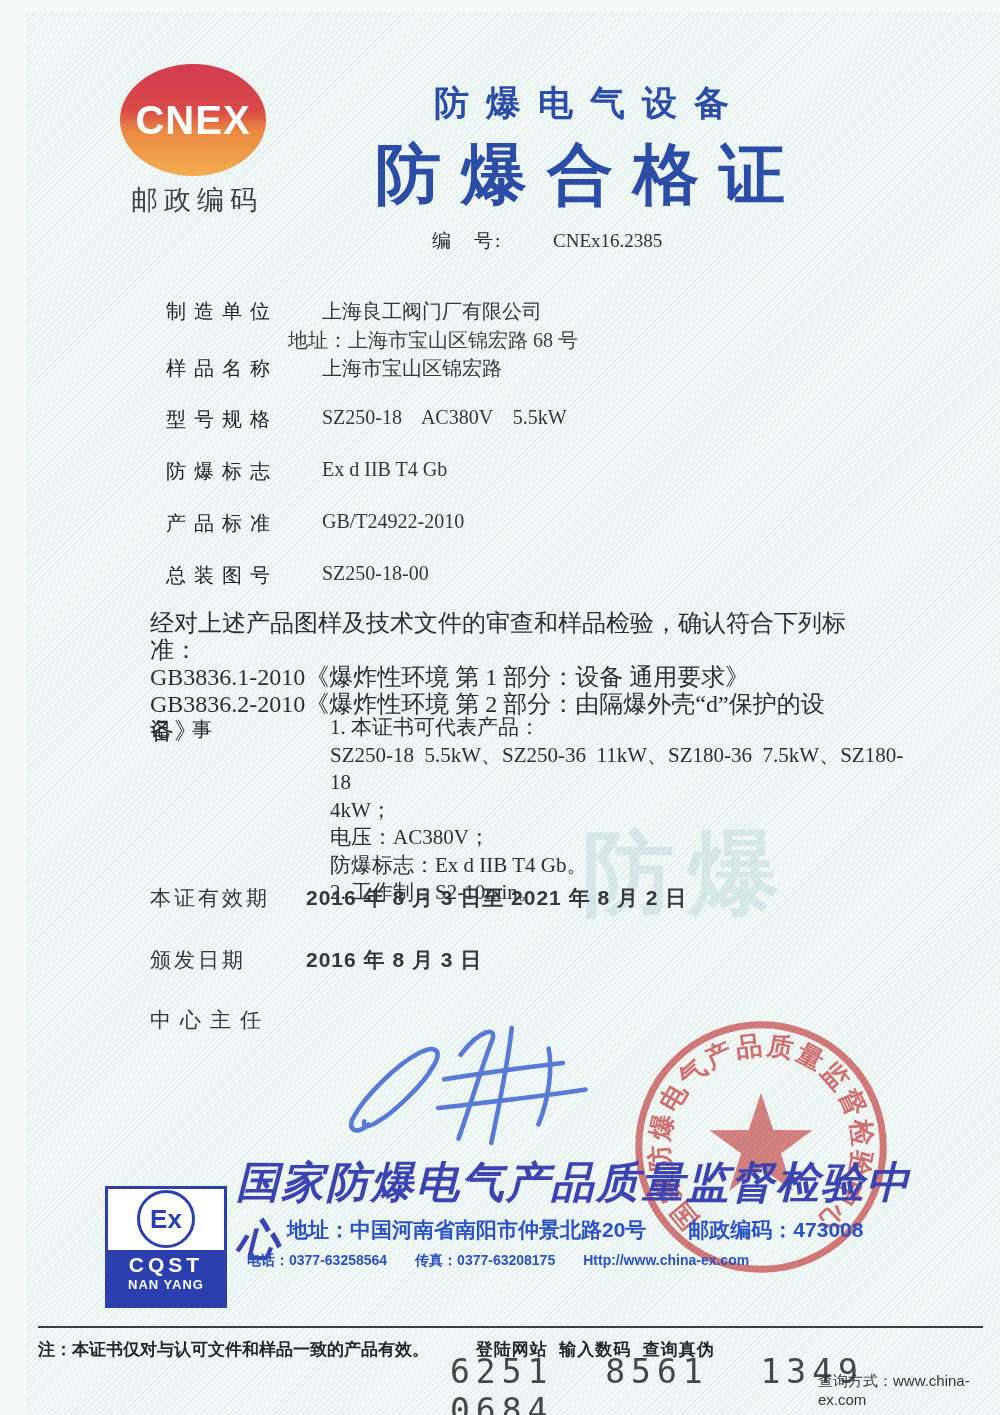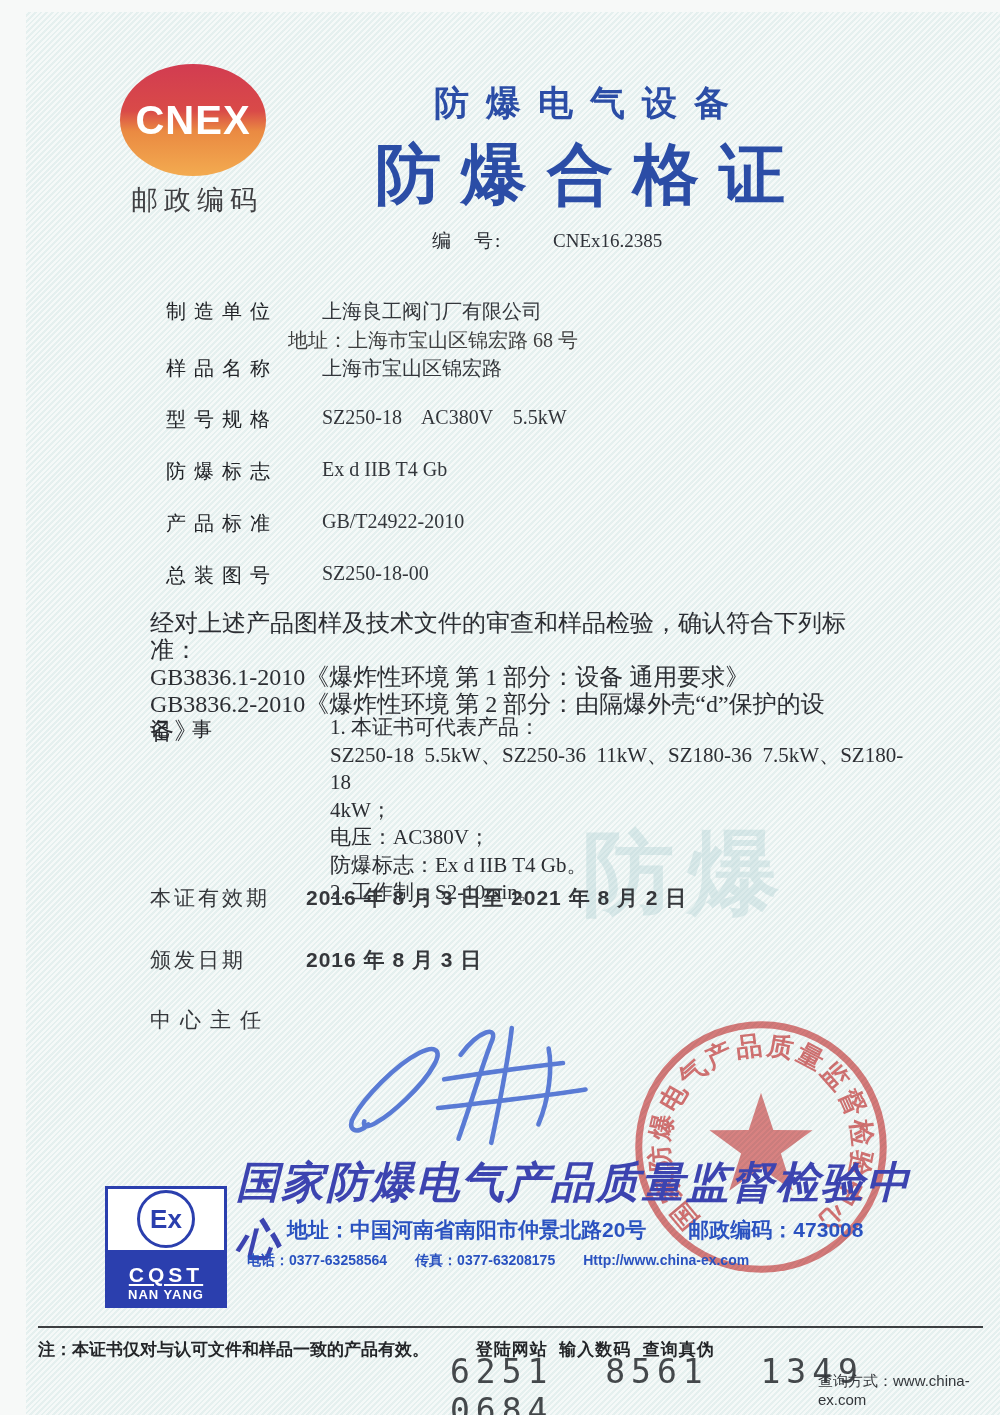--- a/index.html
+++ b/index.html
@@ -60,21 +60,21 @@
   
   .cqst{position:absolute;left:105px;top:1150px;width:122px;height:122px;border:3px solid #2b3fae;
       background:#ffffff;box-sizing:border-box;margin-top:36px;}
   .cqst-top{height:55px;display:flex;align-items:flex-end;justify-content:center;}
   .cqst-circle{width:52px;height:52px;border:3px solid #2b3fae;border-radius:50%;
       display:flex;align-items:center;justify-content:center;margin-bottom:-4px;background:#fff;}
   .cqst-circle span{color:#2b3fae;font-weight:bold;font-size:26px;
       font-family:"Liberation Sans","DejaVu Sans",sans-serif;}
   .cqst-bottom{margin-top:6px;height:55px;background:#2b3fae;color:#fff;text-align:center;
       font-family:"Liberation Sans","DejaVu Sans",sans-serif;}
-  .cqst-l1{font-size:21px;letter-spacing:4px;padding-top:13px;font-weight:bold;text-decoration:underline;}
+  .cqst-l1{font-size:21px;letter-spacing:4px;padding-top:3px;font-weight:bold;}
   .cqst-l2{font-size:13px;letter-spacing:1px;font-weight:bold;}
   .org-name{position:absolute;left:236px;top:1154px;width:680px;font-size:43px;font-weight:bold;
       color:#3c44b0;letter-spacing:2px;font-style:italic;}
   .org-addr{position:absolute;left:287px;top:1216px;font-size:21px;font-weight:bold;color:#2a52c0;
       font-family:"Liberation Sans","DejaVu Sans",sans-serif;}
   .org-tel{position:absolute;left:247px;top:1252px;font-size:14px;font-weight:bold;color:#2a52c0;
       font-family:"Liberation Sans","DejaVu Sans",sans-serif;}
 
   
   .foot-line{position:absolute;left:38px;top:1326px;width:945px;height:2px;background:#3c3f41;}

